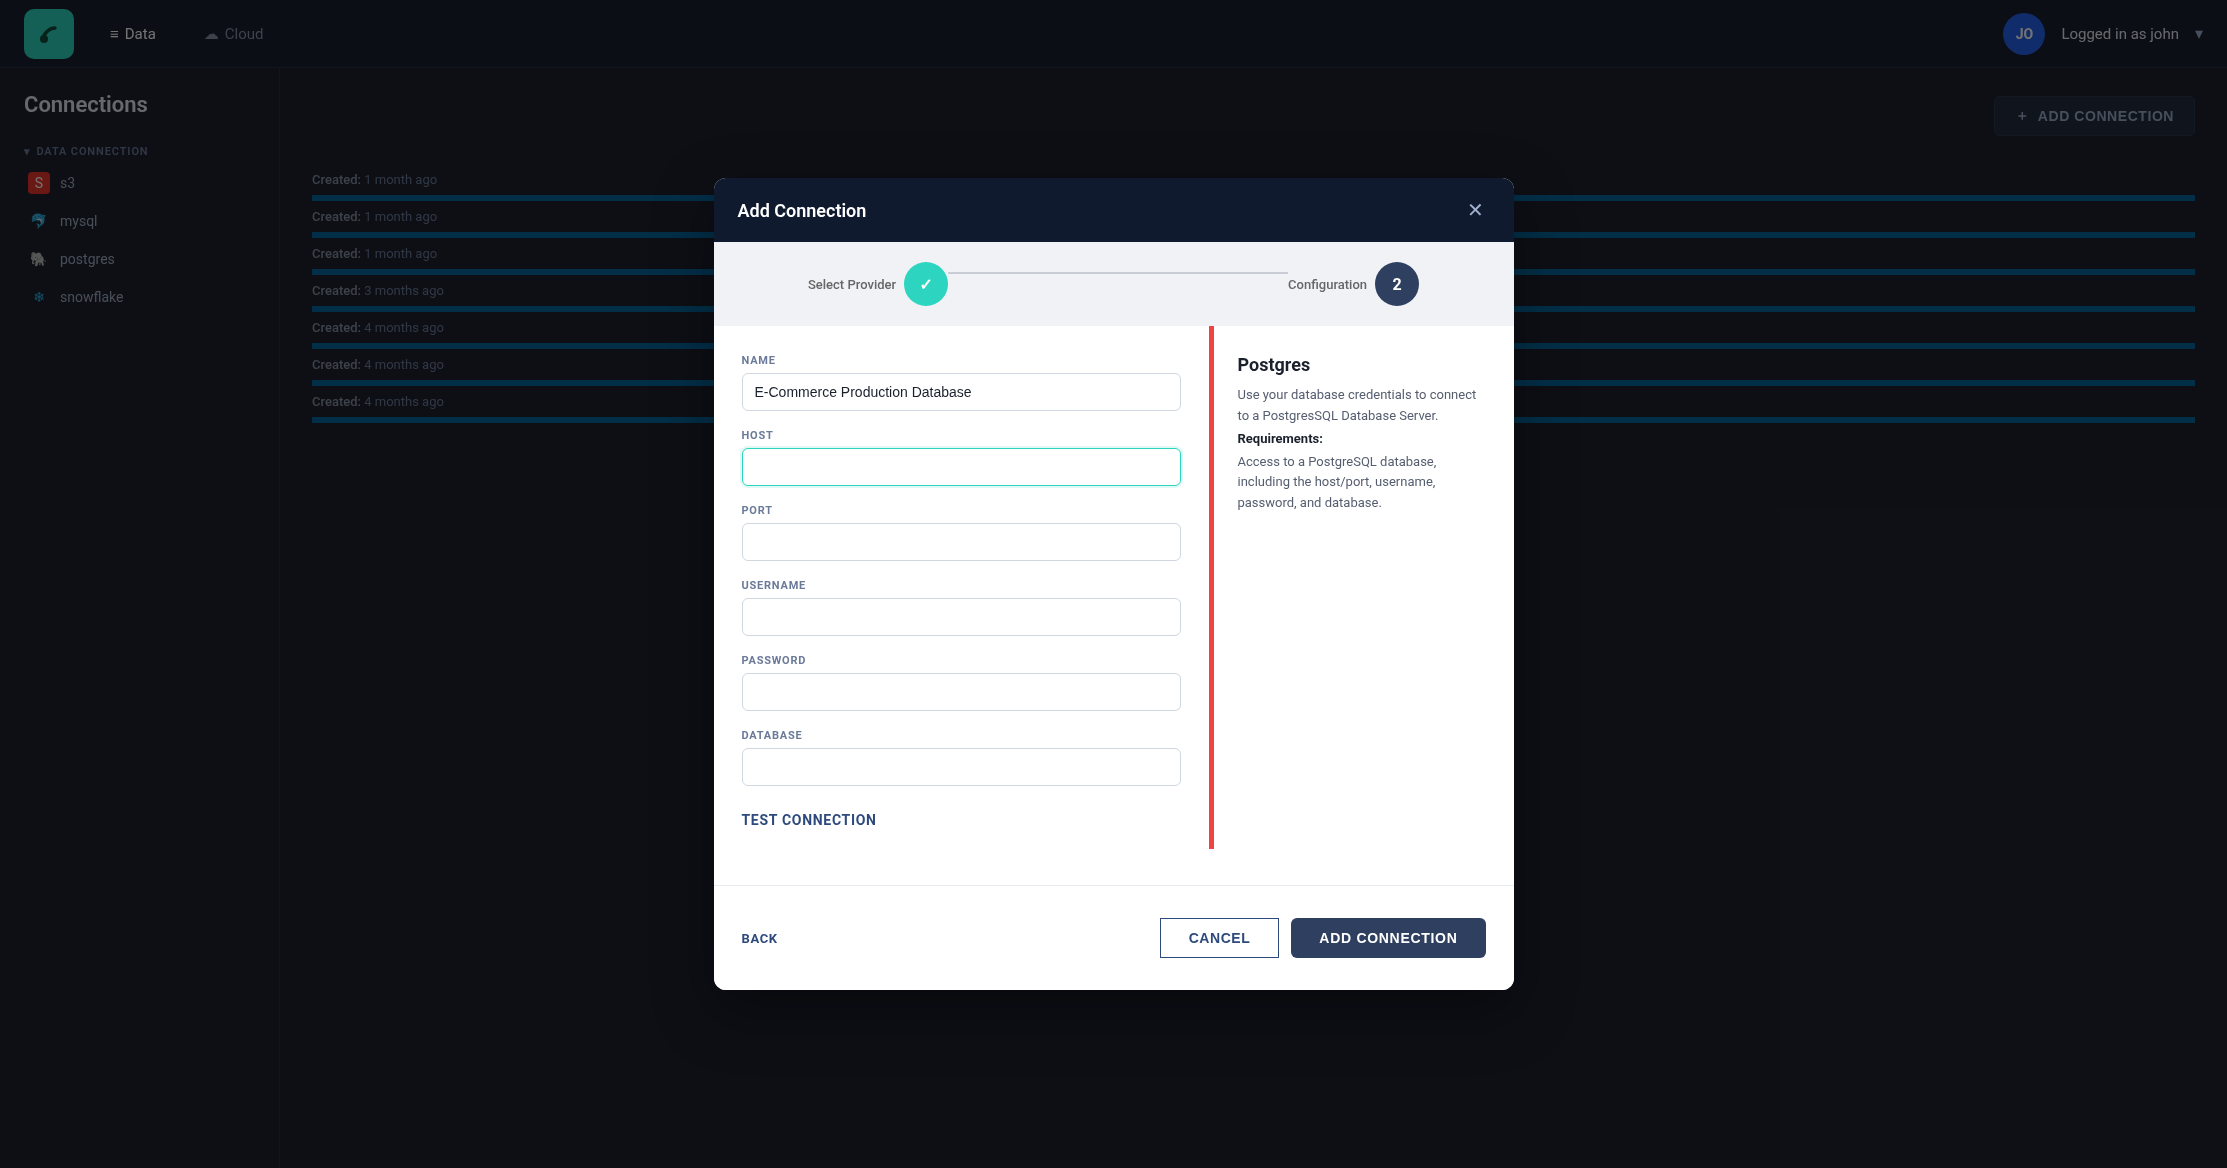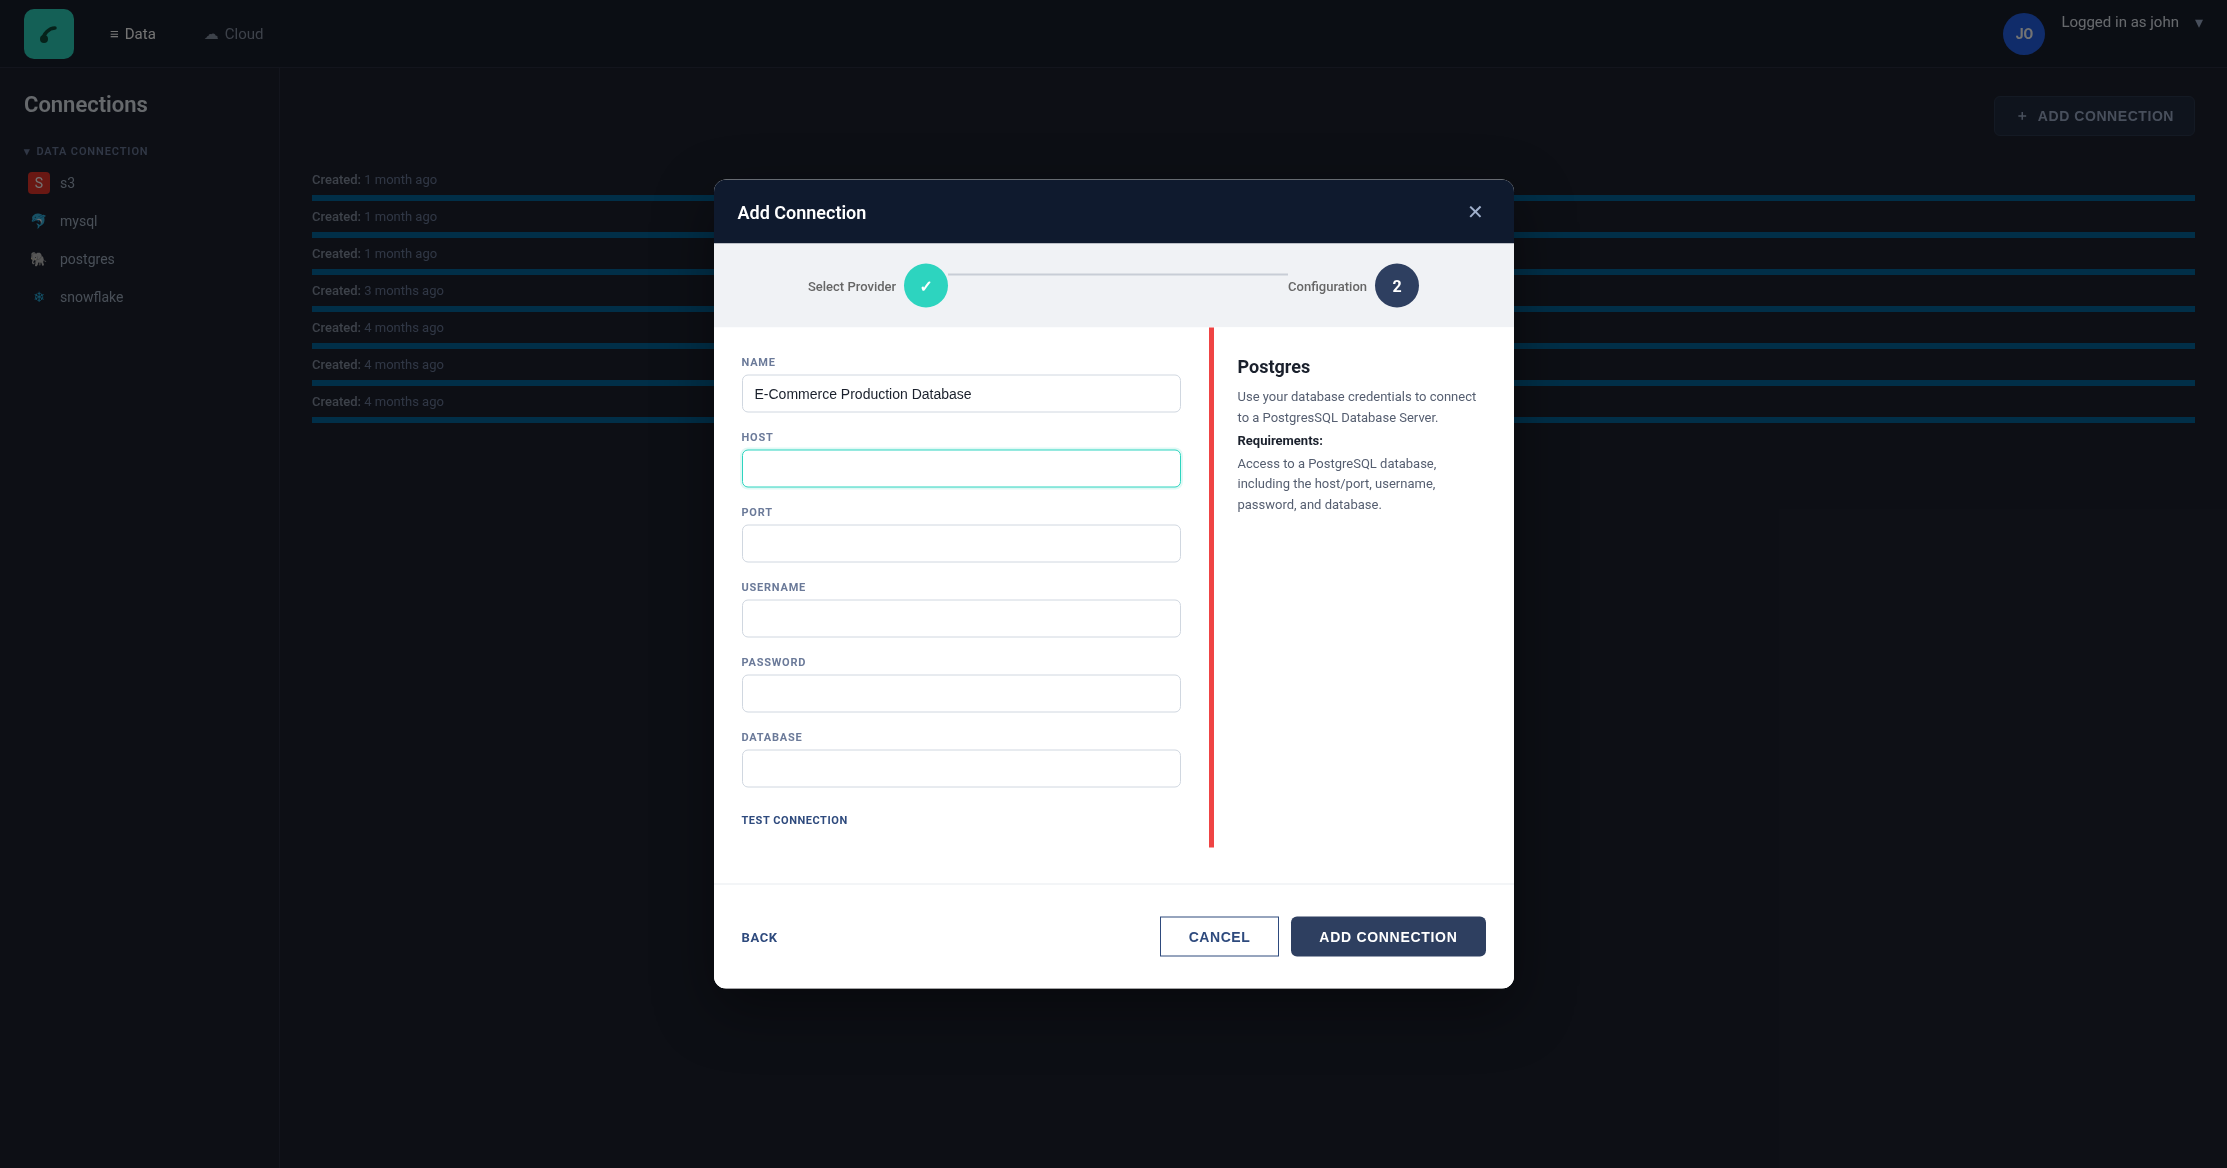--- a/index.html
+++ b/index.html
@@ -54,20 +54,21 @@
       border-radius: 6px;
     }
 
     .app-nav-item.active {
       color: #fff;
     }
 
     .app-topbar-right {
       margin-left: auto;
       display: flex;
+      align-items: center;
       gap: 16px;
     }
 
     .user-avatar {
       width: 42px;
       height: 42px;
       border-radius: 50%;
       background: #2563eb;
       display: flex;
       align-items: center;
@@ -310,21 +311,21 @@
       outline: none;
     }
 
     .form-input.focused {
       border-color: #2dd4bf;
       box-shadow: 0 0 0 2px rgba(45,212,191,0.15);
     }
 
     .test-conn-link {
       color: #2e4a7d;
-      font-size: 11px;
+      font-size: 14px;
       font-weight: 700;
       letter-spacing: 0.05em;
       cursor: pointer;
       text-decoration: none;
       margin-top: 8px;
       display: inline-block;
     }
 
     
     .modal-info {

